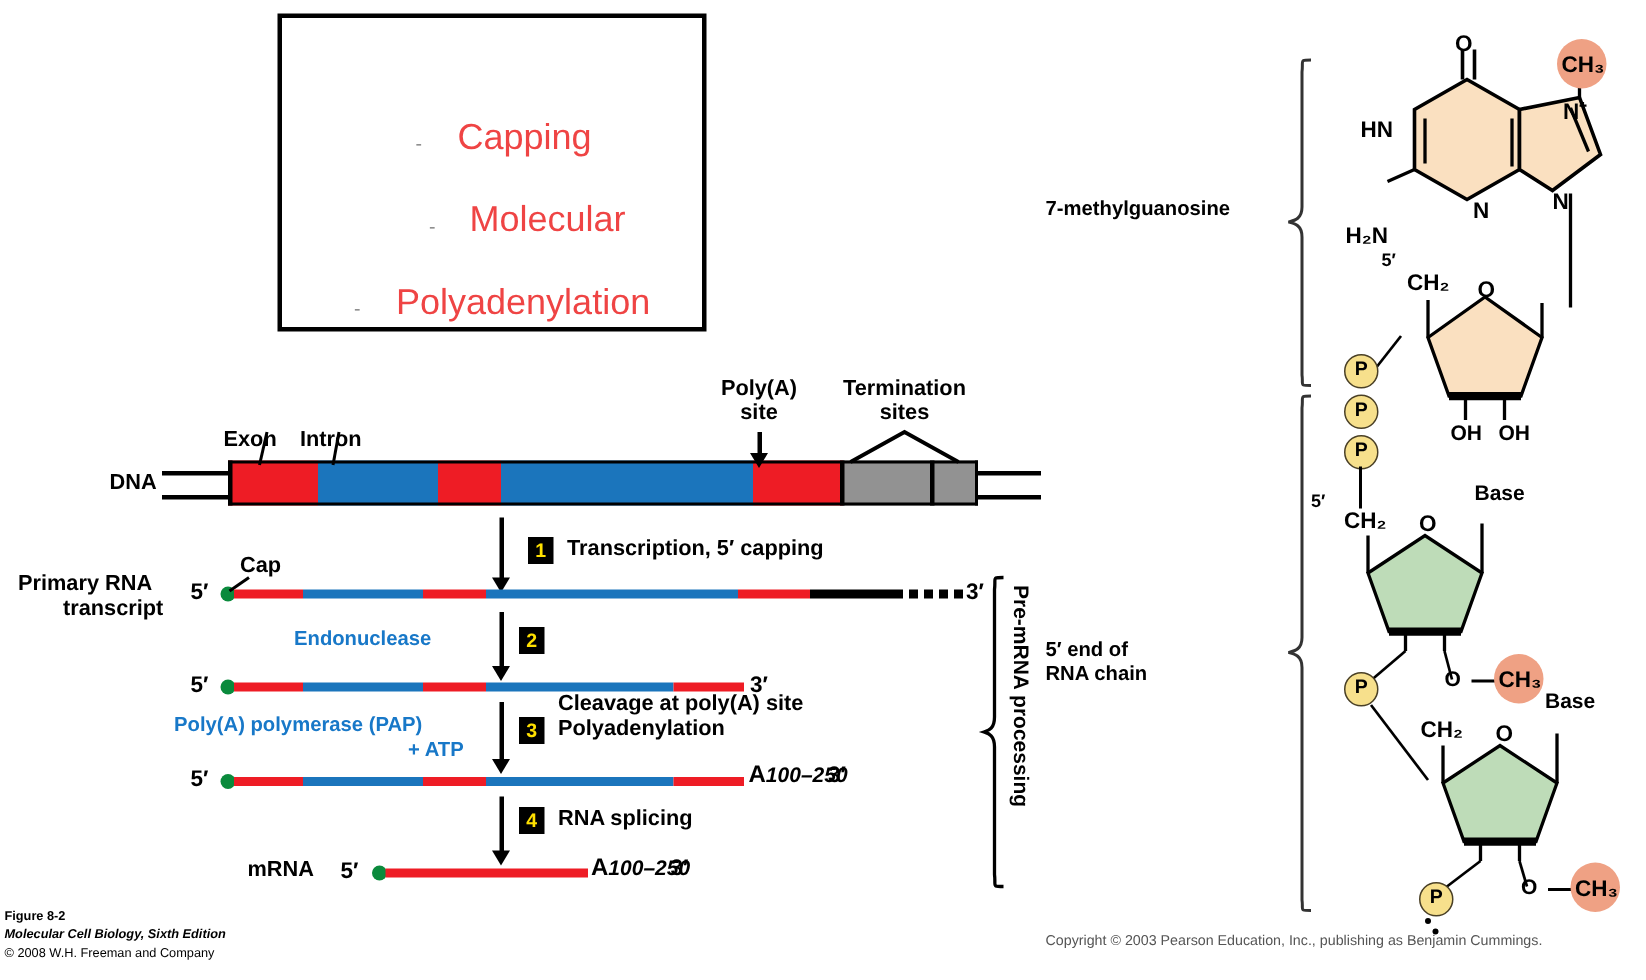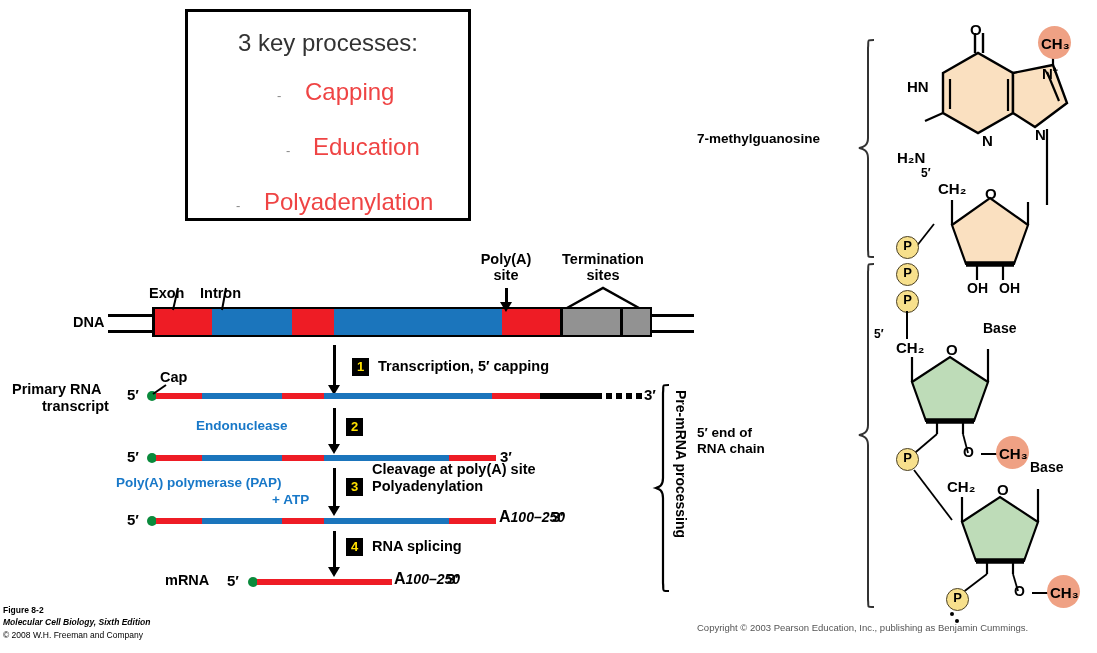--- a/index.html
+++ b/index.html
@@ -58,25 +58,24 @@
          background:#f7e08c;border:1.7px solid #4a4026;
          font-weight:bold;font-size:13px;line-height:18px;text-align:center;}
   .me{position:absolute;width:33px;height:33px;border-radius:50%;background:#efa184;}
   .bond{position:absolute;background:#000;}
   .rlabel{position:absolute;font-weight:bold;font-size:13.5px;line-height:1.15;white-space:nowrap;}
 </style>
 </head>
 <body>
 
 <div class="abs nosel" id="keybox">
-  <div class="ttl">3 key processes:</div>
   <div class="dash" style="left:89px;top:76px;">-</div>
   <div class="kl" style="left:117px;top:66px;">Capping</div>
   <div class="dash" style="left:98px;top:131px;">-</div>
-  <div class="kl" style="left:125px;top:121px;">Education</div>
+  <div class="kl" style="left:125px;top:121px;">Molecular</div>
   <div class="dash" style="left:48px;top:186px;">-</div>
   <div class="kl" style="left:76px;top:176px;">Polyadenylation</div>
 </div>
 
 <div class="abs dnaline nosel" style="left:108px;top:314px;width:46px;"></div>
 <div class="abs dnaline nosel" style="left:108px;top:330px;width:46px;"></div>
 <div class="abs dnaline nosel" style="left:648px;top:314px;width:46px;"></div>
 <div class="abs dnaline nosel" style="left:648px;top:330px;width:46px;"></div>
 
 <div class="abs nosel" style="left:152px;top:307px;width:500px;height:30px;">

